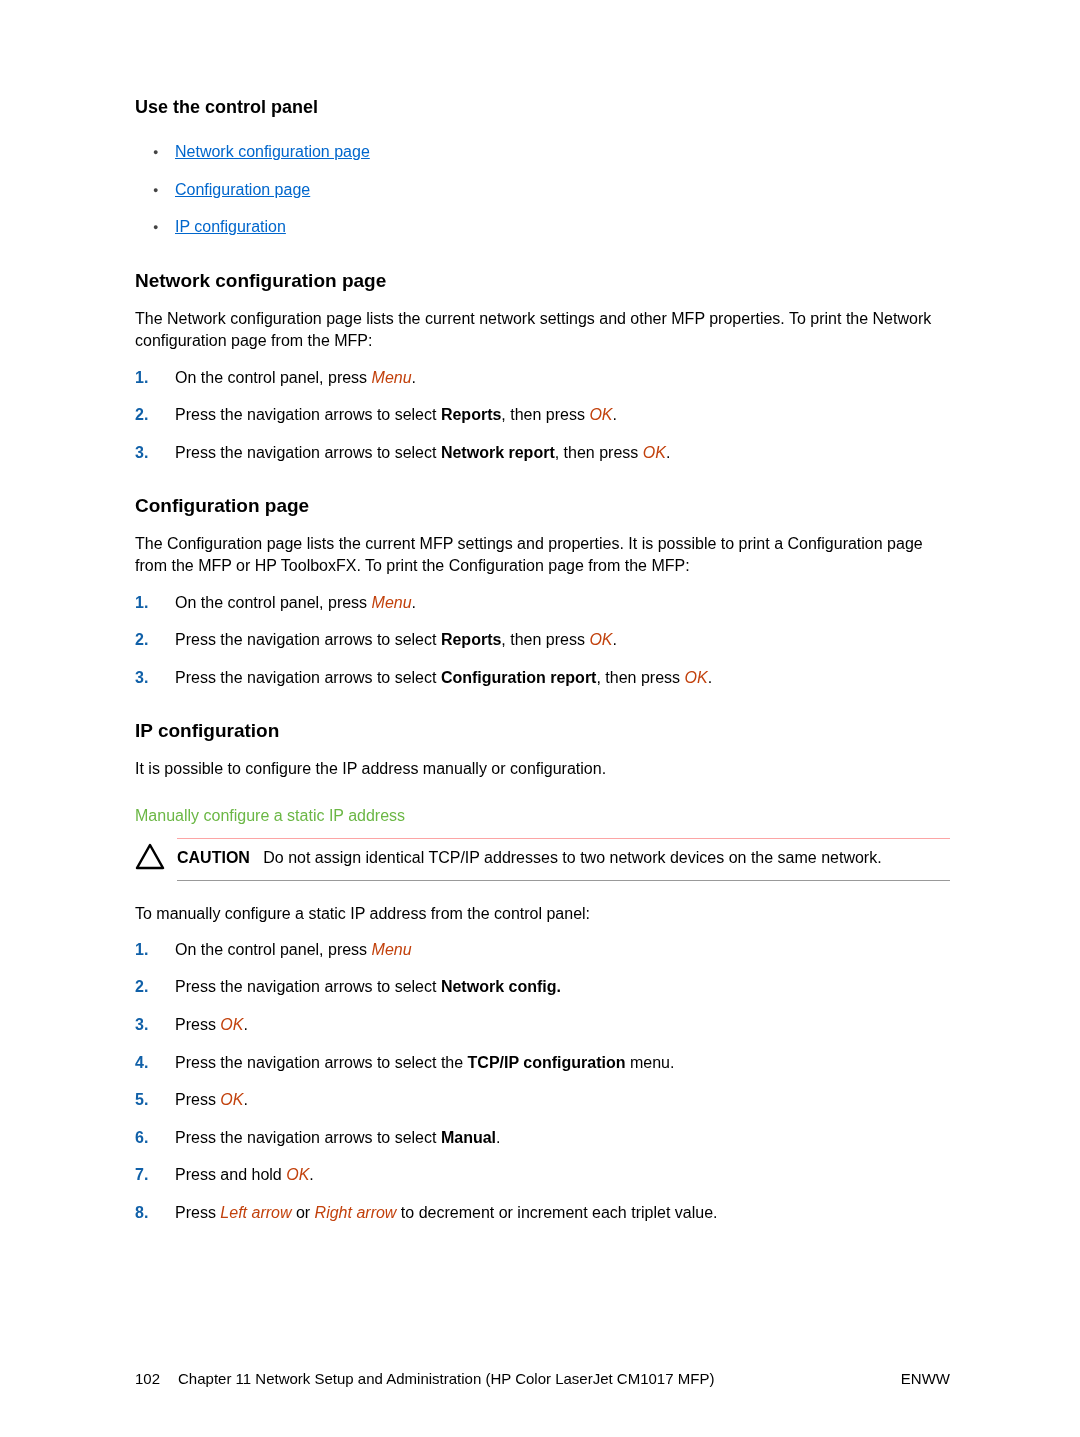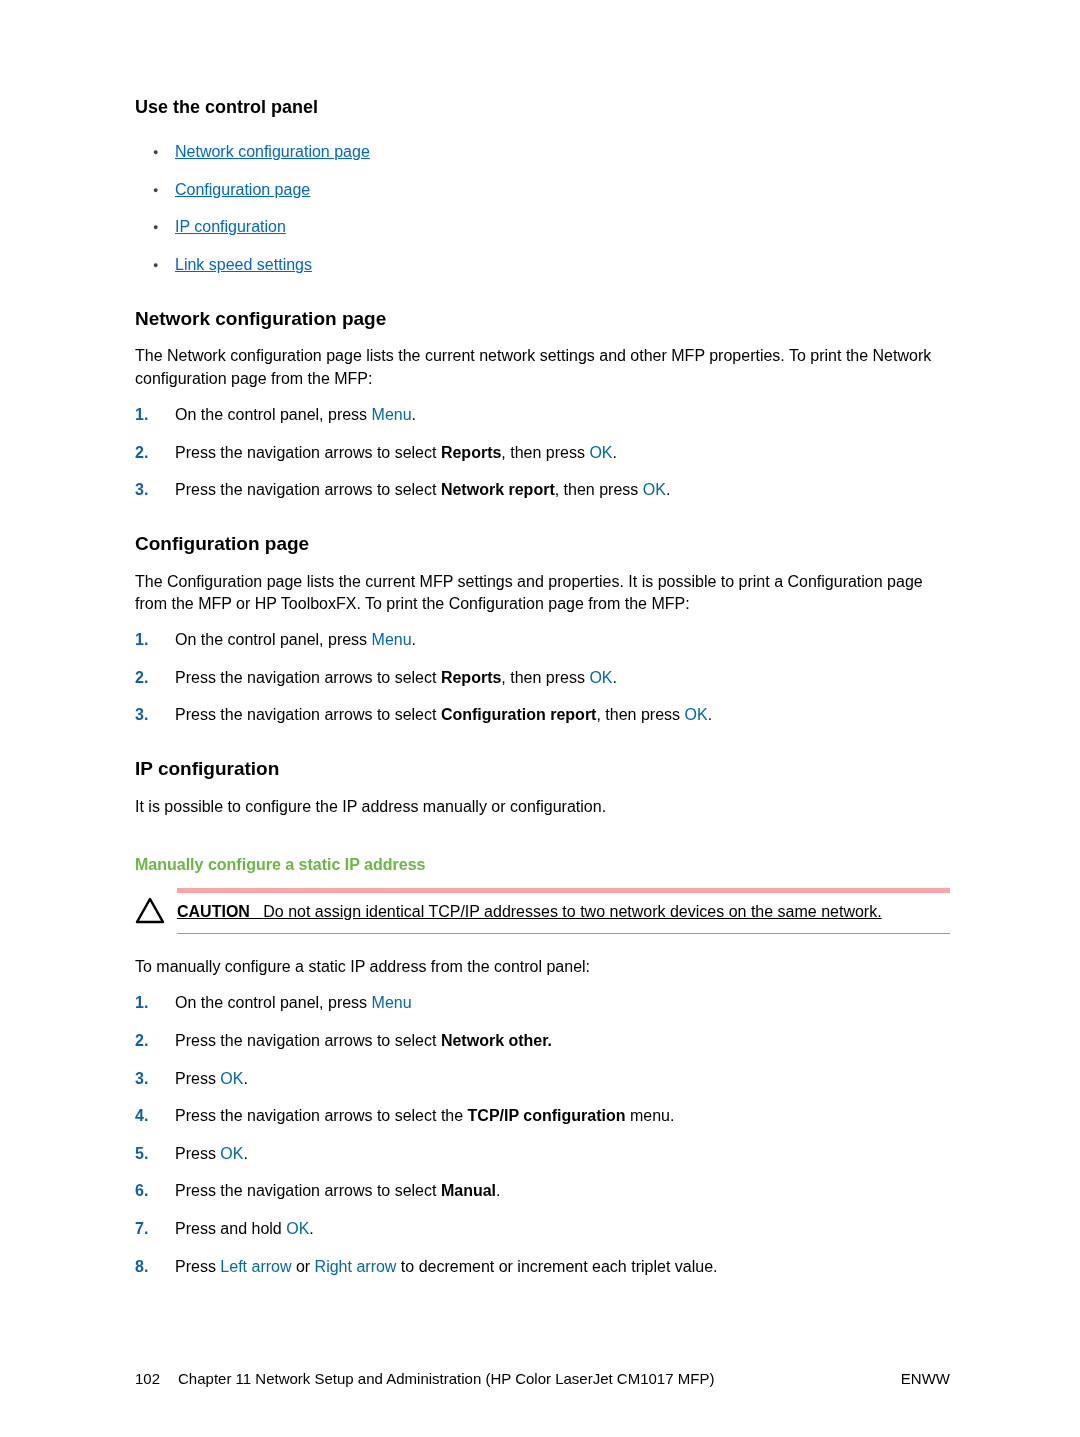--- a/index.html
+++ b/index.html
@@ -1,44 +1,43 @@
 <!DOCTYPE html>
 <html><head>
   <meta charset="utf-8">
   <style>
     * { margin: 0; padding: 0; box-sizing: border-box; }
     body { font-family: Arial, Helvetica, sans-serif; font-size: 16px; color: #000; background: #fff; width: 1080px; margin: 0 auto; padding: 95px 130px 60px 135px; line-height: 1.35; }
     h1 { font-size: 18px; font-weight: bold; margin-bottom: 22px; }
     h2 { font-size: 19px; font-weight: bold; margin-bottom: 14px; margin-top: 30px; }
-    h3 { font-size: 16px; font-weight: bold; color: #6bb745; margin-top: 36px; margin-bottom: 12px; }
+    h3 { font-size: 16px; font-weight: normal; color: #6bb745; margin-top: 24px; margin-bottom: 12px; }
     p { margin-bottom: 8px; line-height: 1.4; }
     ul.links { list-style: none; margin-bottom: 8px; }
     ul.links li { position: relative; padding-left: 40px; margin-bottom: 16px; }
     ul.links li::before { content: "●"; position: absolute; left: 18px; color: #444; font-size: 9px; top: 5px; }
     a { color: #0066cc; text-decoration: underline; }
     ol { list-style: none; counter-reset: item; margin-top: 14px; margin-bottom: 8px; }
     ol li { counter-increment: item; position: relative; padding-left: 40px; margin-bottom: 16px; }
     ol li::before { content: counter(item) "."; position: absolute; left: 0; color: #1060a8; font-weight: bold; }
-    .green { color: #0369a1; }
+    .green { color: #c2410c; font-style: italic; }
     strong { font-weight: bold; }
-    .caution-box { border-top: 5px solid #fca5a5; border-bottom: 1px solid #999; padding: 8px 0 10px 0; margin: 12px 0 22px 42px; position: relative; line-height: 1.4; text-decoration: underline; }
+    .caution-box { border-top: 1px solid #fca5a5; border-bottom: 1px solid #999; padding: 8px 0 10px 0; margin: 12px 0 22px 42px; position: relative; line-height: 1.4; }
     .caution-icon { position: absolute; left: -42px; top: 4px; width: 30px; height: 28px; }
     .footer { position: fixed; bottom: 48px; width: 815px; font-size: 15px; display: flex; justify-content: space-between; }
     .footer-left { display: flex; gap: 18px; }
   </style>
 </head>
 <body>
 
 <h1>Use the control panel</h1>
 
 <ul class="links">
   <li><a>Network configuration page</a></li>
   <li><a>Configuration page</a></li>
   <li><a>IP configuration</a></li>
-  <li><a>Link speed settings</a></li>
 </ul>
 
 <h2>Network configuration page</h2>
 <p>The Network configuration page lists the current network settings and other MFP properties. To print the Network configuration page from the MFP:</p>
 <ol>
   <li><span>On the control panel, press </span><span class="green">Menu</span><span>.</span></li>
   <li><span>Press the navigation arrows to select </span><strong>Reports</strong><span>, then press </span><span class="green">OK</span><span>.</span></li>
   <li><span>Press the navigation arrows to select </span><strong>Network report</strong><span>, then press </span><span class="green">OK</span><span>.</span></li>
 </ol>
 
@@ -58,21 +57,21 @@
 <div class="caution-box">
   <svg class="caution-icon" viewBox="0 0 30 28">
       <path d="M15 2 L28 25 L2 25 Z" fill="none" stroke="#000" stroke-width="2.5" stroke-linejoin="round"></path>
     </svg>
   <strong>CAUTION</strong>&nbsp;&nbsp;&nbsp;<span>Do not assign identical TCP/IP addresses to two network devices on the same network.</span>
 </div>
 
 <p>To manually configure a static IP address from the control panel:</p>
 <ol>
   <li><span>On the control panel, press </span><span class="green">Menu</span></li>
-  <li><span>Press the navigation arrows to select </span><strong>Network other.</strong></li>
+  <li><span>Press the navigation arrows to select </span><strong>Network config.</strong></li>
   <li><span>Press </span><span class="green">OK</span><span>.</span></li>
   <li><span>Press the navigation arrows to select the </span><strong>TCP/IP configuration</strong><span> menu.</span></li>
   <li><span>Press </span><span class="green">OK</span><span>.</span></li>
   <li><span>Press the navigation arrows to select </span><strong>Manual</strong><span>.</span></li>
   <li><span>Press and hold </span><span class="green">OK</span><span>.</span></li>
   <li><span>Press </span><span class="green">Left arrow</span><span> or </span><span class="green">Right arrow</span><span> to decrement or increment each triplet value.</span></li>
 </ol>
 
 <div class="footer">
   <div class="footer-left">

